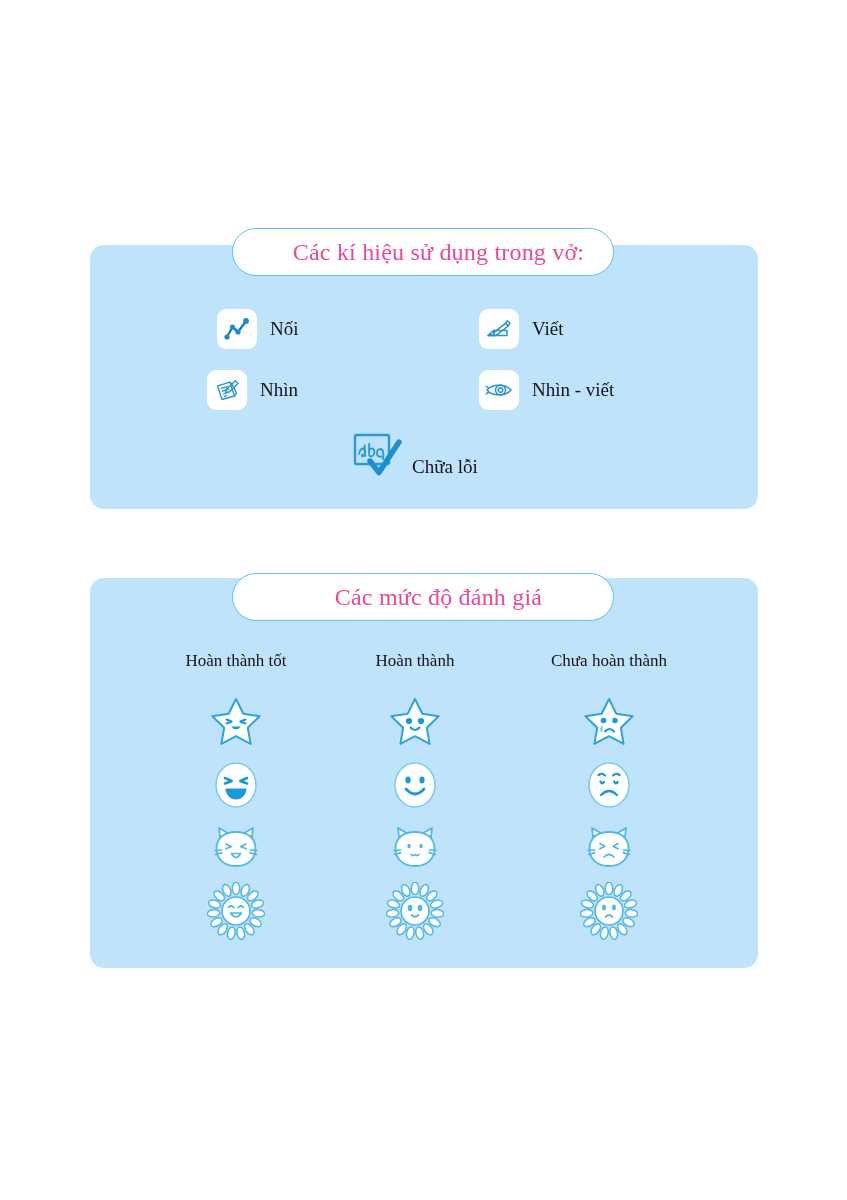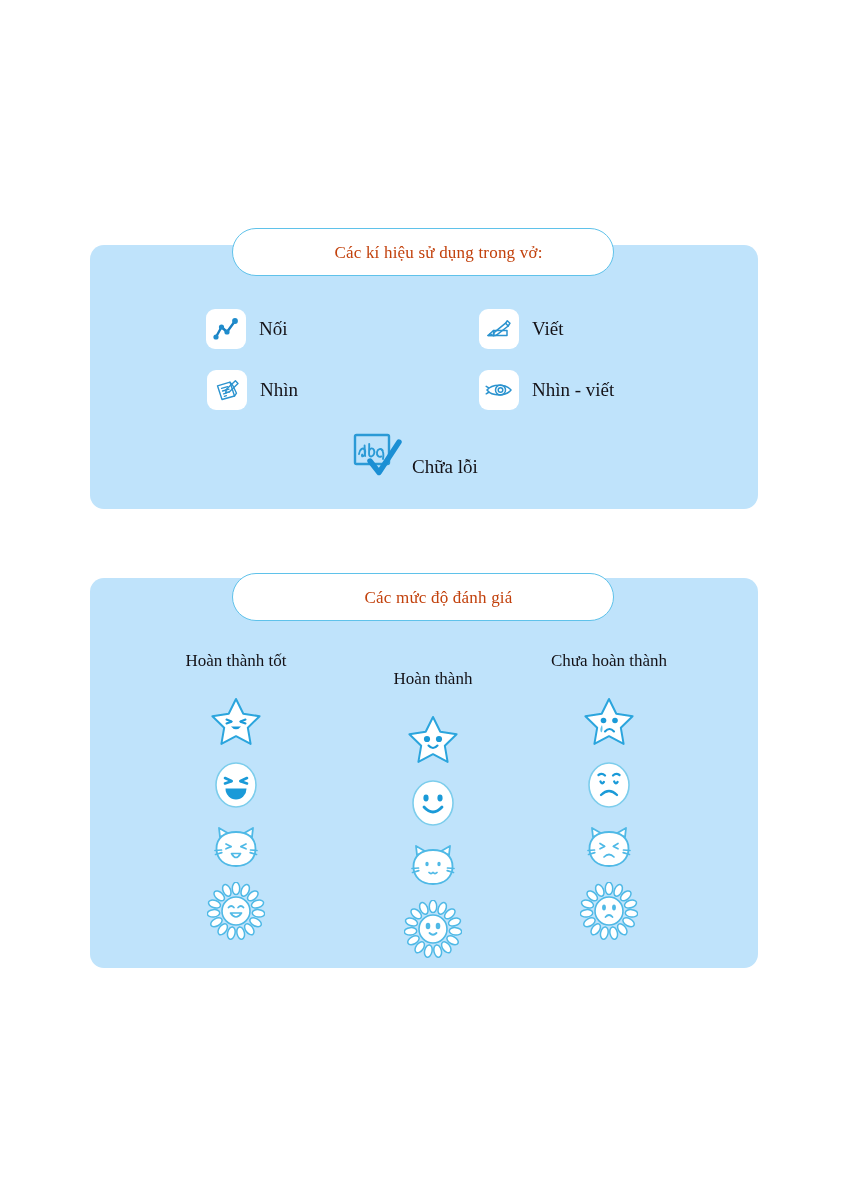--- a/index.html
+++ b/index.html
@@ -47,22 +47,22 @@
     border: 1.6px solid #5fc2ea;
     border-radius: 40px;
     height: 48px;
     display: flex;
     align-items: center;
     justify-content: center;
     box-sizing: border-box;
     z-index: 5;
   }
   .title-pill span {
-    font-size: 17px;
-    color: #c2410c;
+    font-size: 24px;
+    color: #ec4899;
     letter-spacing: 0.2px;
     line-height: 1;
     white-space: nowrap;
     margin-left: 31px;
   }
   #pill-symbols {
     left: 232px;
     top: 228px;
     width: 382px;
   }
@@ -87,21 +87,21 @@
     display: flex;
     align-items: center;
     justify-content: center;
     flex: none;
   }
   .sym-label {
     font-size: 19px;
     color: #141217;
     white-space: nowrap;
   }
-  #sym-noi     { left: 206px; top: 309px; font-family: Liberation Serif, serif; }
+  #sym-noi     { left: 217px; top: 309px; font-family: Liberation Serif, serif; }
   #sym-dien    { left: 207px; top: 370px; }
   #sym-viet    { left: 479px; top: 309px; }
   #sym-nhinviet{ left: 479px; top: 370px; }
   #sym-chualoi {
     left: 352px;
     top: 432px;
     gap: 6px;
     align-items: flex-end;
   }
   #sym-chualoi .sym-tile {
@@ -113,21 +113,21 @@
   
   .level-col {
     position: absolute;
     top: 648px;
     width: 180px;
     display: flex;
     flex-direction: column;
     align-items: center;
   }
   #col-0 { left: 146px; }
-  #col-1 { left: 343px; margin-top: 18px; }
+  #col-1 { left: 325px; }
   #col-2 { left: 519px; }
 
   .col-head {
     font-size: 17px;
     color: #141217;
     white-space: nowrap;
     height: 26px;
     line-height: 26px;
   }
   .level-cell {

